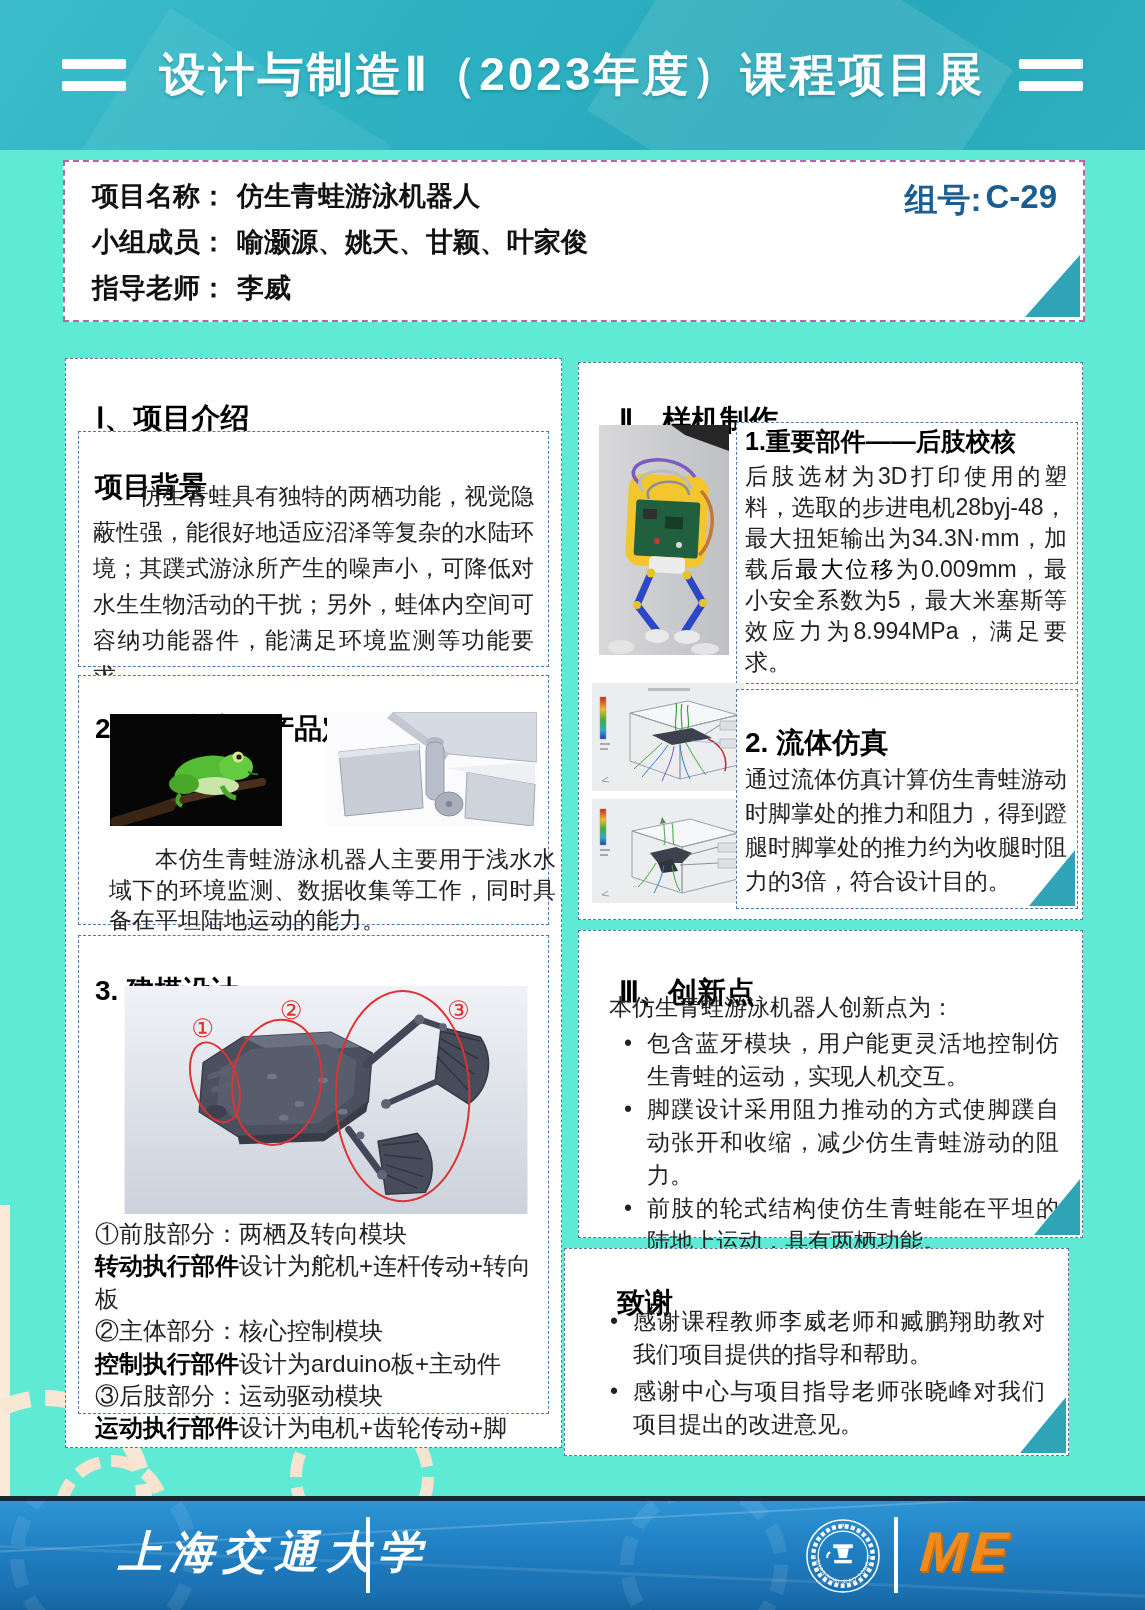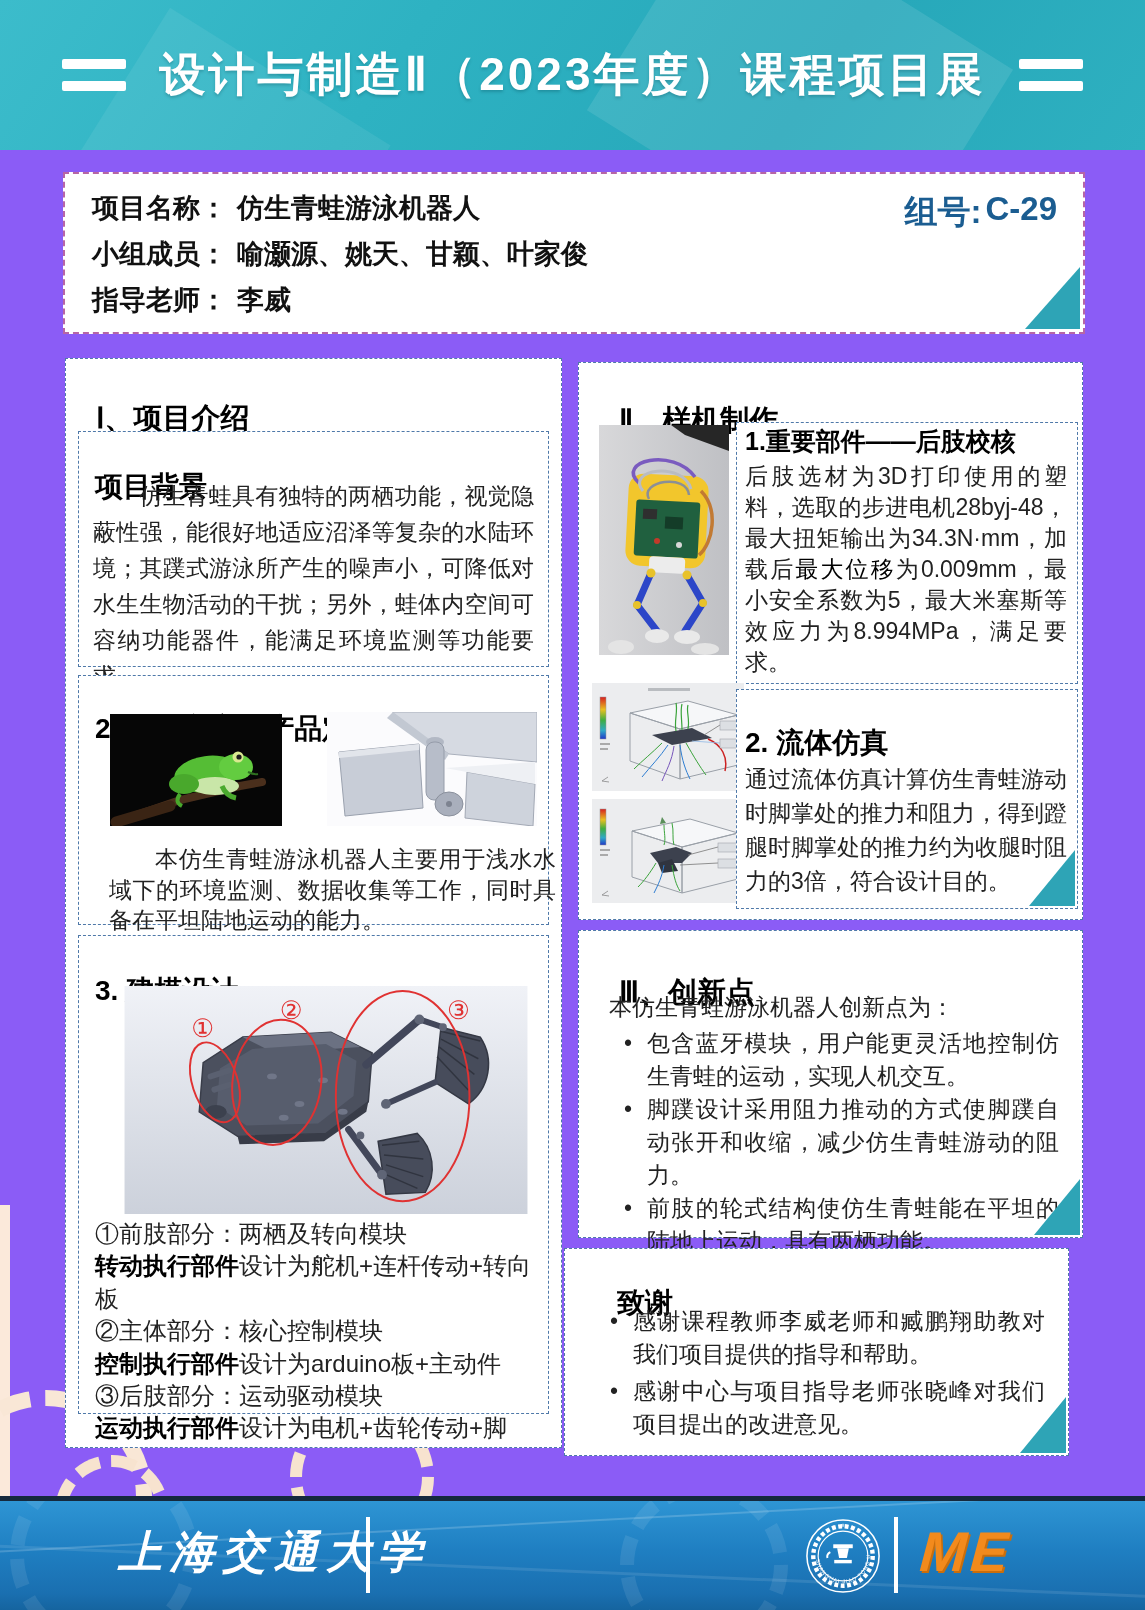--- a/index.html
+++ b/index.html
@@ -1,16 +1,16 @@
 <!DOCTYPE html>
 <html><head>
 <meta charset="utf-8">
 <style>
   html,body{margin:0;padding:0;background:#ffffff;}
-  .poster{position:relative;width:1145px;height:1610px;background:#8b5cf6;overflow:hidden;
+  .poster{position:relative;width:1145px;height:1610px;background:#5eead4;overflow:hidden;
           font-family:"Liberation Sans",sans-serif;color:#1f1f1f;}
 
   
   .banner{position:absolute;left:0;top:0;width:1145px;height:150px;
     background:linear-gradient(125deg,#3cbccb 0%,#2eb2c2 35%,#27a8ba 70%,#2eb0c0 100%);
     overflow:hidden;}
   .banner .streak1{position:absolute;left:55%;top:-40px;width:340px;height:260px;
     background:rgba(255,255,255,0.10);transform:rotate(32deg);}
   .banner .streak2{position:absolute;left:8%;top:60px;width:260px;height:220px;
     background:rgba(255,255,255,0.07);transform:rotate(32deg);}
@@ -85,21 +85,21 @@
           <span class="bar"></span>
         </span>
       <h1 class="poster-title">设计与制造Ⅱ（2023年度）课程项目展</h1>
       <span class="eq">
           <span class="bar"></span>
           <span class="bar"></span>
         </span>
     </div>
   </header>
 
-  <section class="dash-pink" style="left:63px;top:172px;width:1018px;height:158px;">
+  <section class="dash-pink" style="left:63px;top:160px;width:1018px;height:158px;">
     <div class="info-row" style="top:16px;">
       <span>项目名称：</span>
       <span>仿生青蛙游泳机器人</span>
     </div>
     <div class="info-row" style="top:62px;">
       <span>小组成员：</span>
       <span>喻灏源、姚天、甘颖、叶家俊</span>
     </div>
     <div class="info-row" style="top:108px;justify-content:space-between;">
       <span>指导老师：</span>

